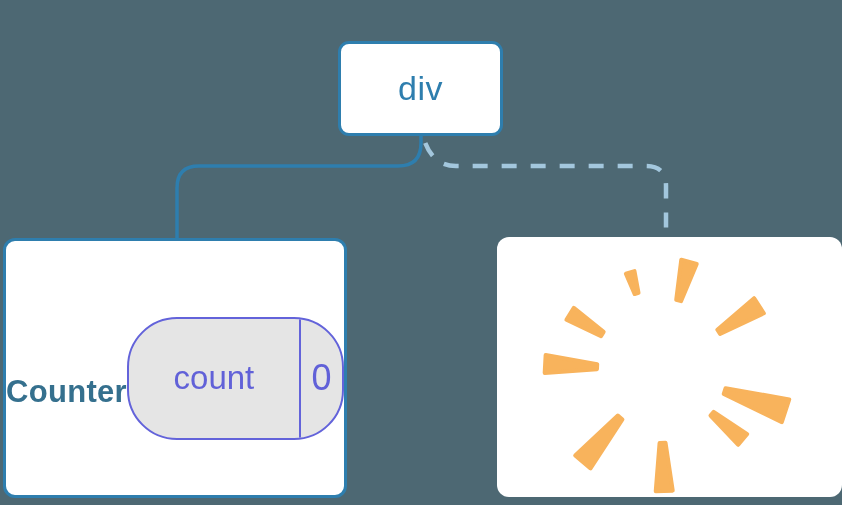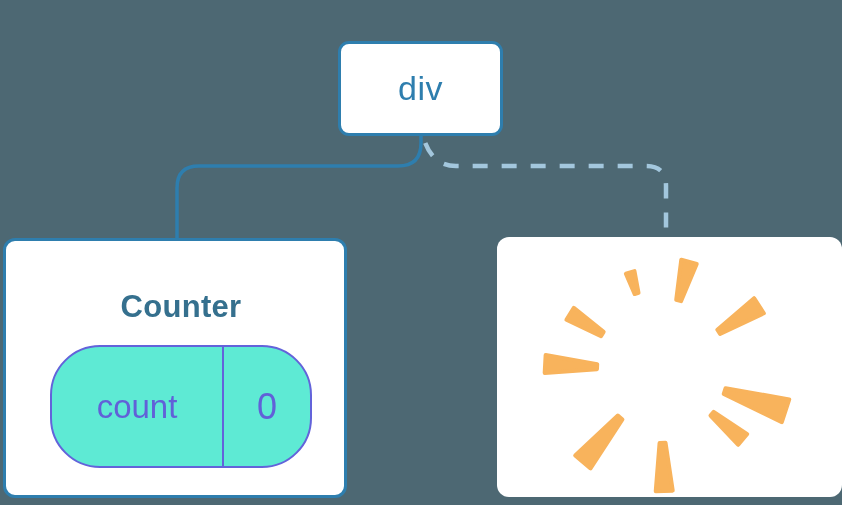--- a/index.html
+++ b/index.html
@@ -40,39 +40,38 @@
     letter-spacing: 0.5px;
   }
   .card-counter {
     position: absolute;
     left: 3px; top: 238px;
     width: 344px; height: 260px;
     background: #FFFFFF;
     border: 3px solid #2E7EAE;
     border-radius: 12px;
     display: flex;
-    flex-direction: column;
+    flex-direction: row;
     align-items: center;
-    padding-left: 12px;
   }
   .counter-title {
     margin-top: 48px;
     color: #35708E;
     font-size: 31px;
     font-weight: 600;
     letter-spacing: 0.3px;
   }
   .state-pill {
     margin-top: 20px;
     width: 262px; height: 123px;
     border: 2.5px solid #6363DA;
     border-radius: 50px;
     display: flex;
     overflow: hidden;
-    background: #5eead4;
+    background: #e5e5e5;
   }
   .state-key-cell {
     width: 172px;
     display: flex;
     align-items: center;
     justify-content: center;
     border-right: 2.5px solid #6363DA;
   }
   .state-value-cell {
     flex: 1;

